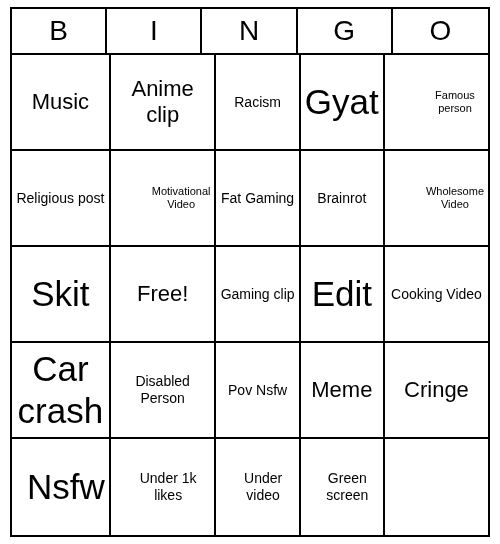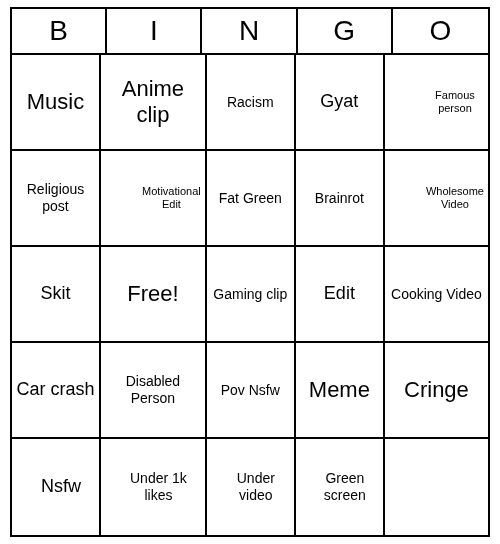--- a/index.html
+++ b/index.html
@@ -71,21 +71,21 @@
     .bingo-cell:nth-child(n+21) {
       border-bottom: none;
       margin-left: 11px;
     }
 
     .bingo-cell.large-text {
       font-size: 22px;
     }
 
     .bingo-cell.xlarge-text {
-      font-size: 18px;
+      font-size: 35px;
     }
 
     .bingo-cell.small-text {
       font-size: 11px;
       padding-left: 41px;
     }
   </style>
 </head>
 <body>
 
@@ -97,22 +97,22 @@
       <div class="bingo-header-cell">G</div>
       <div class="bingo-header-cell">O</div>
     </div>
   <div class="bingo-grid">
   <div class="bingo-cell large-text">Music</div>
       <div class="bingo-cell large-text">Anime clip</div>
       <div class="bingo-cell">Racism</div>
       <div class="bingo-cell xlarge-text">Gyat</div>
       <div class="bingo-cell small-text">Famous person</div>
       <div class="bingo-cell">Religious post</div>
-      <div class="bingo-cell small-text">Motivational Edit</div>
-      <div class="bingo-cell">Fat Green</div>
+      <div class="bingo-cell small-text">Motivational Video</div>
+      <div class="bingo-cell">Fat Gaming</div>
       <div class="bingo-cell">Brainrot</div>
       <div class="bingo-cell small-text">Wholesome Video</div>
       <div class="bingo-cell xlarge-text">Skit</div>
       <div class="bingo-cell large-text">Free!</div>
       <div class="bingo-cell">Gaming clip</div>
       <div class="bingo-cell xlarge-text">Edit</div>
       <div class="bingo-cell">Cooking Video</div>
       <div class="bingo-cell xlarge-text">Car crash</div>
       <div class="bingo-cell">Disabled Person</div>
       <div class="bingo-cell">Pov Nsfw</div>

